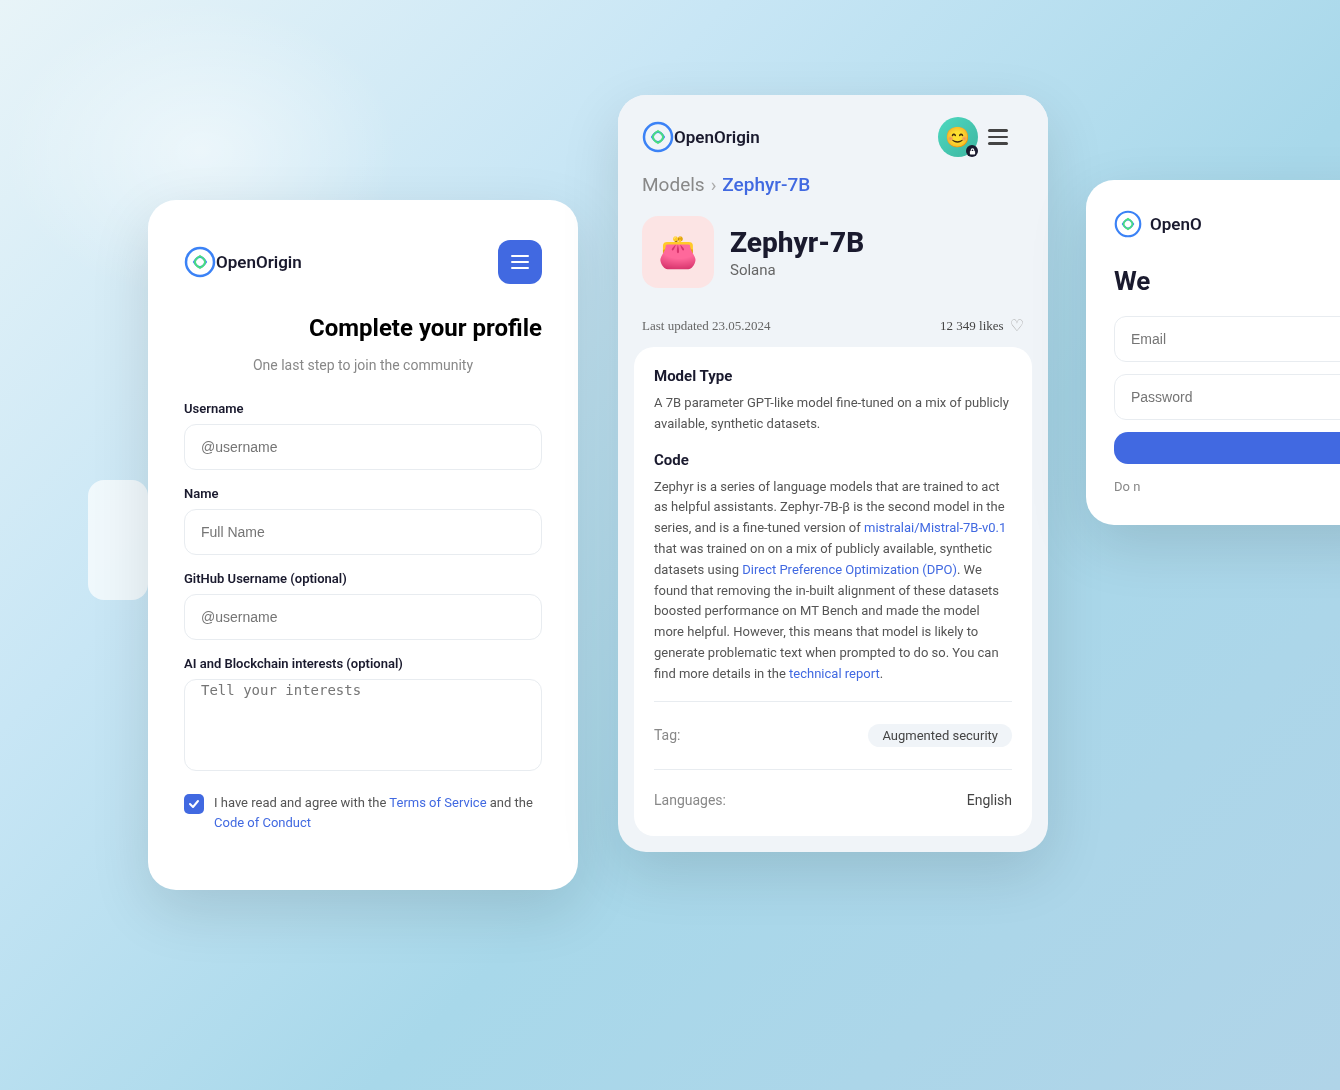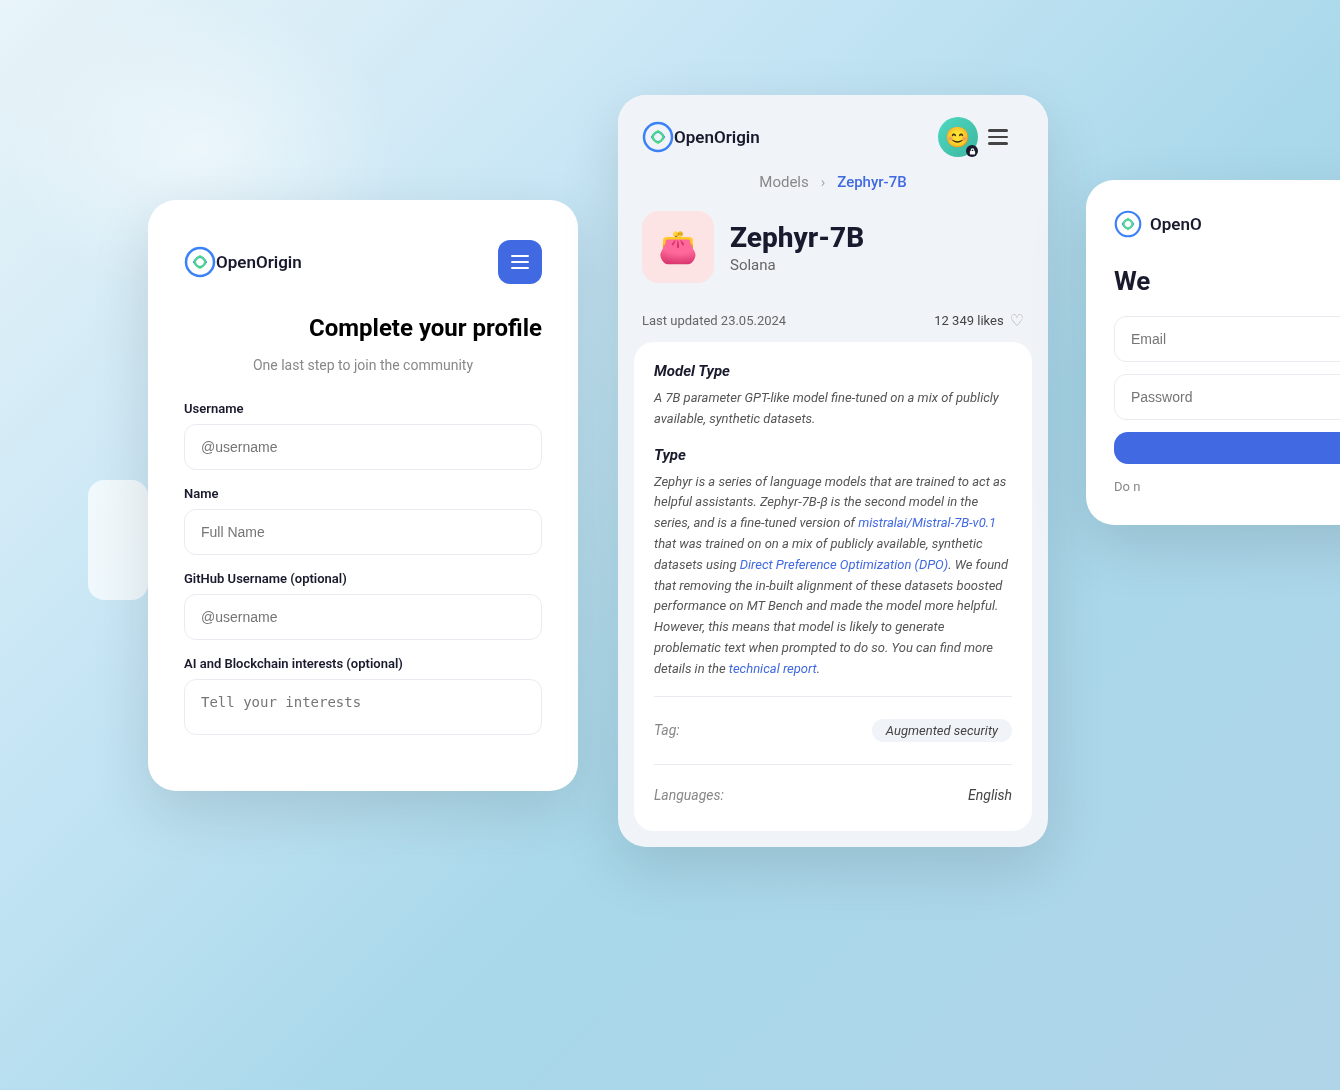--- a/index.html
+++ b/index.html
@@ -122,29 +122,29 @@
       border: 1.5px solid #e8ecf0;
       border-radius: 12px;
       font-size: 14px;
       color: #aaa;
       background: #fff;
       outline: none;
     }
 
     .form-textarea {
       width: 100%;
-      padding: 14px 16px;
+      padding: 2px 16px;
       border: 1.5px solid #e8ecf0;
       border-radius: 12px;
       font-size: 14px;
       color: #aaa;
       background: #fff;
       outline: none;
       resize: none;
-      height: 56px;
+      height: 92px;
     }
 
     .checkbox-row {
       display: flex;
       align-items: flex-start;
       gap: 10px;
       margin: 18px 0 22px;
     }
 
     .checkbox-custom {
@@ -206,26 +206,25 @@
       display: flex;
       justify-content: space-between;
       align-items: center;
       padding: 22px 24px 16px;
       background: #f0f4f8;
     }
 
     .breadcrumb {
       display: flex;
       align-items: center;
-      gap: 12px;
-      font-size: 15px;
+      gap: 6px;
+      font-size: 19px;
       color: #888;
       padding: 0 24px;
       margin-bottom: 20px;
-      justify-content: center;
     }
 
     .breadcrumb-link {
       color: #888;
     }
 
     .breadcrumb-sep {
       color: #aaa;
     }
 
@@ -264,41 +263,41 @@
       margin-top: 2px;
     }
 
     .model-meta {
       display: flex;
       justify-content: space-between;
       align-items: center;
       padding: 12px 24px;
       font-size: 13px;
       color: #666;
+      font-family: Liberation Serif, serif;
     }
 
     .model-likes {
       display: flex;
       align-items: center;
       gap: 6px;
       font-size: 13px;
       color: #444;
     }
 
     .heart-icon {
       font-size: 16px;
       color: #aaa;
     }
 
     .card-middle-body {
       background: #fff;
       margin: 0 16px;
       border-radius: 20px;
       padding: 20px;
-      font-style: italic;
     }
 
     .section-title {
       font-size: 15px;
       font-weight: 700;
       color: #1a1a2e;
       margin-bottom: 8px;
     }
 
     .section-text {
@@ -525,20 +524,30 @@
       <input class="form-input" type="text" placeholder="@username" style="">
     </div>
 
     
     <div class="form-group">
       <label class="form-label">AI and Blockchain interests (optional)</label>
       <textarea class="form-textarea" placeholder="Tell your interests" style=""></textarea>
     </div>
 
     
+    <div class="checkbox-row">
+      <div class="checkbox-custom">
+        <svg viewBox="0 0 12 12" fill="none">
+          <path d="M2 6L5 9L10 3" stroke="white" stroke-width="2" stroke-linecap="round" stroke-linejoin="round"></path>
+        </svg>
+      </div>
+      <span class="checkbox-text">
+        I have read and agree with the <a href="#">Terms of Service</a> and the <a href="#">Code of Conduct</a>
+      </span>
+    </div>
 
     
   </div>
 
   <div class="card-middle">
     <div class="card-middle-header">
       <div class="logo">
         <svg class="logo-icon" viewBox="0 0 32 32" fill="none" xmlns="http://www.w3.org/2000/svg">
           <circle cx="16" cy="16" r="14" fill="none" stroke="#3b82f6" stroke-width="2.5"></circle>
           <path d="M10 16 Q16 6 22 16 Q16 26 10 16Z" fill="none" stroke="#3b82f6" stroke-width="2"></path>
@@ -585,21 +594,21 @@
       <div class="model-likes">
         <span>12 349 likes</span>
         <span class="heart-icon">♡</span>
       </div>
     </div>
 
     <div class="card-middle-body">
       <div class="section-title">Model Type</div>
       <div class="section-text">A 7B parameter GPT-like model fine-tuned on a mix of publicly available, synthetic datasets.</div>
 
-      <div class="section-title">Type</div>
+      <div class="section-title">Code</div>
       <div class="section-text">
         Zephyr is a series of language models that are trained to act as helpful assistants. Zephyr-7B-β is the second model in the series, and is a fine-tuned version of <a href="#">mistralai/Mistral-7B-v0.1</a> that was trained on on a mix of publicly available, synthetic datasets using <a href="#">Direct Preference Optimization (DPO)</a>. We found that removing the in-built alignment of these datasets boosted performance on MT Bench and made the model more helpful. However, this means that model is likely to generate problematic text when prompted to do so. You can find more details in the <a href="#">technical report</a>.
       </div>
 
       <div class="divider"></div>
 
       <div class="tag-row">
         <span class="tag-label">Tag:</span>
         <span class="tag-value">Augmented security</span>
       </div>

